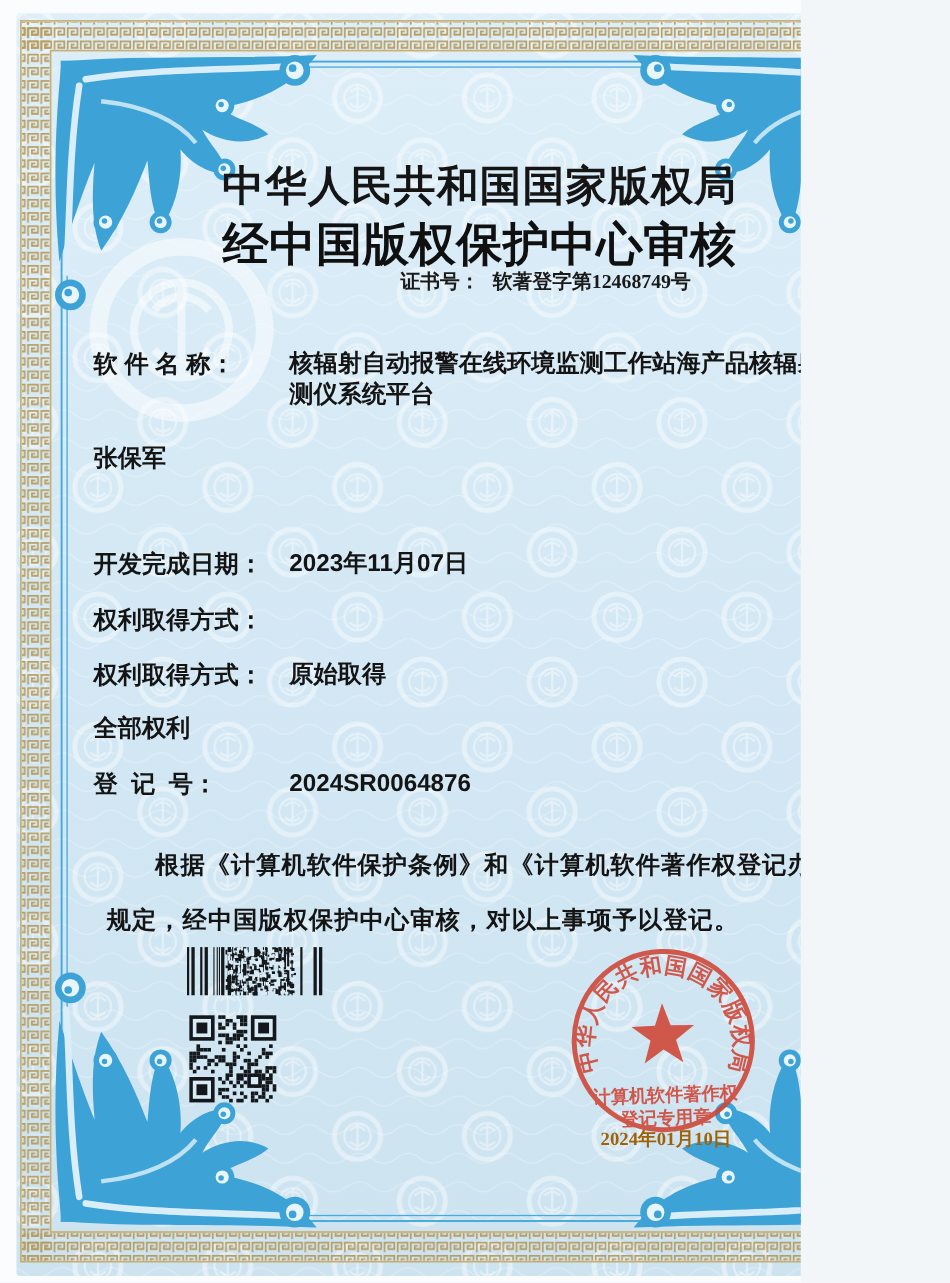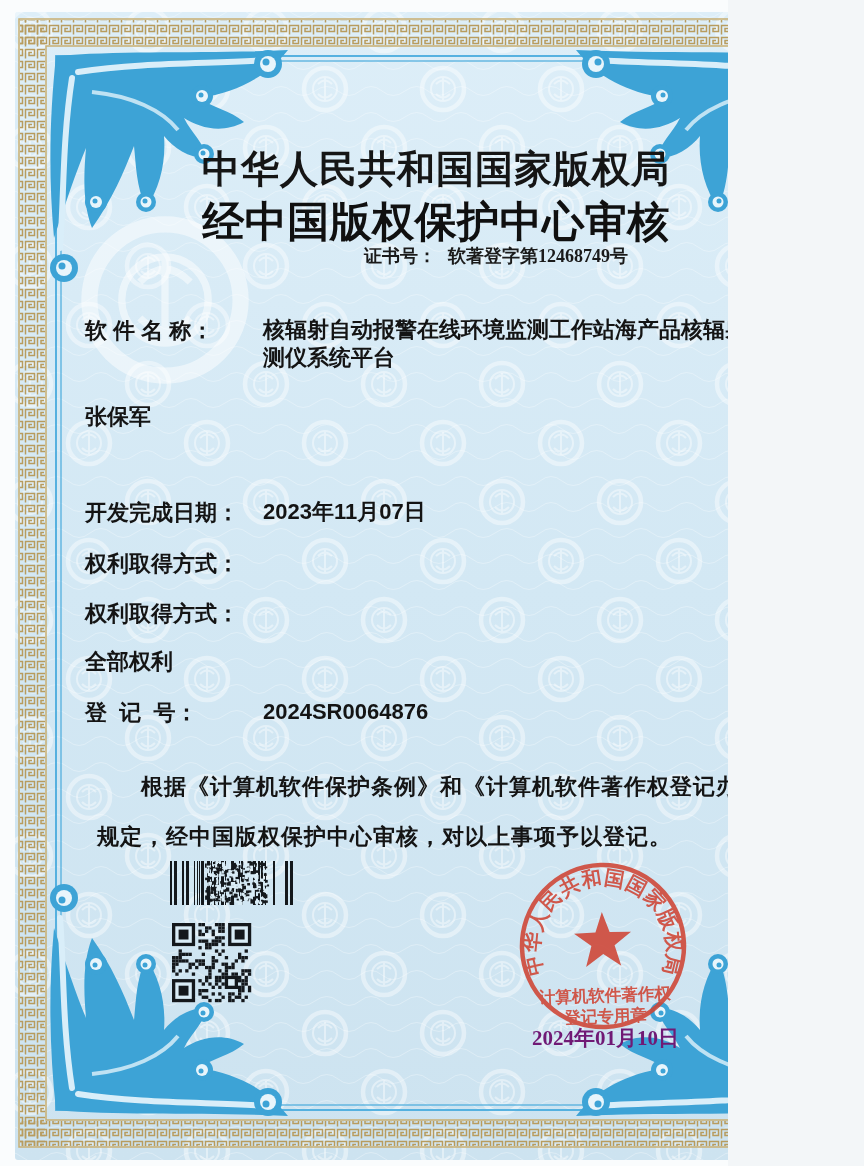--- a/index.html
+++ b/index.html
@@ -14,21 +14,21 @@
   .cert-no{top:244px;right:100px;font-family:"Liberation Serif",serif;
      font-weight:700;font-size:18px;color:#1a1a1a;}
   .cert-no .gap{display:inline-block;width:12px;}
   .field-row{left:85px;display:flex;align-items:flex-start;}
   .flabel{width:178px;flex:0 0 178px;font-size:22px;font-weight:700;white-space:pre;color:#141414;}
   .fvalue{width:520px;font-size:22px;font-weight:700;line-height:28px;color:#141414;}
   .fvalue .vline{display:block;}
   .statement{left:85px;top:750px;width:715px;margin:12px;font-size:22px;font-weight:600;
      line-height:50px;text-indent:2em;letter-spacing:1px;color:#141414;}
   .issue-date{left:503px;top:1024px;width:205px;text-align:center;
-     font-family:"Liberation Serif",serif;font-weight:700;font-size:21px;color:#701a75;}
+     font-family:"Liberation Serif",serif;font-weight:700;font-size:17px;color:#a16207;}
   #barcode{left:170px;top:861px;}
   #qr{left:172px;top:922px;}
   #seal{left:508px;top:851px;}
 </style>
 </head>
 <body>
 
 <div class="page">
 
   <svg class="decor" width="864" height="1166" viewBox="0 0 864 1166" aria-hidden="true">
@@ -120,20 +120,21 @@
   </div>
   <div class="abs field-row" style="top:498px">
     <span class="flabel">开发完成日期：</span>
     <span class="fvalue">2023年11月07日</span>
   </div>
   <div class="abs field-row" style="top:549px">
     <span class="flabel">权利取得方式：</span>
   </div>
   <div class="abs field-row" style="top:599px">
     <span class="flabel">权利取得方式：</span>
+    <span class="fvalue">原始取得</span>
   </div>
   <div class="abs field-row" style="top:648px">
     <span class="fvalue">全部权利</span>
   </div>
   <div class="abs field-row" style="top:698px">
     <span class="flabel">登  记  号：</span>
     <span class="fvalue">2024SR0064876</span>
   </div>
 
   <p class="abs statement">根据《计算机软件保护条例》和《计算机软件著作权登记办法》的规定，经中国版权保护中心审核，对以上事项予以登记。</p>

